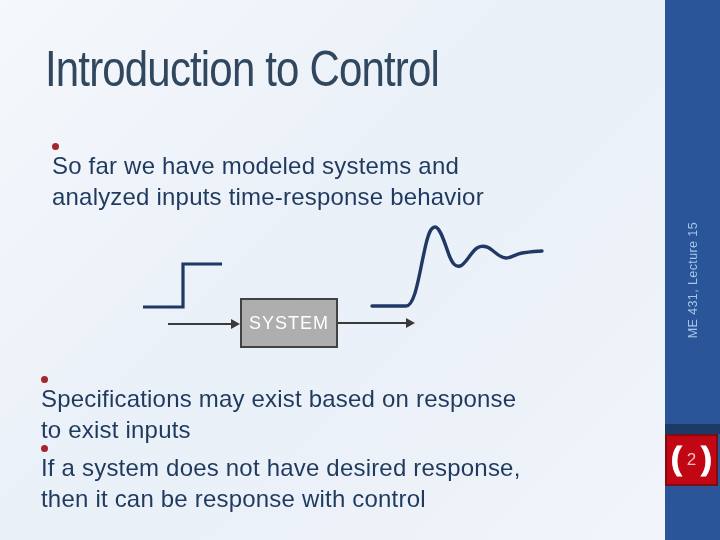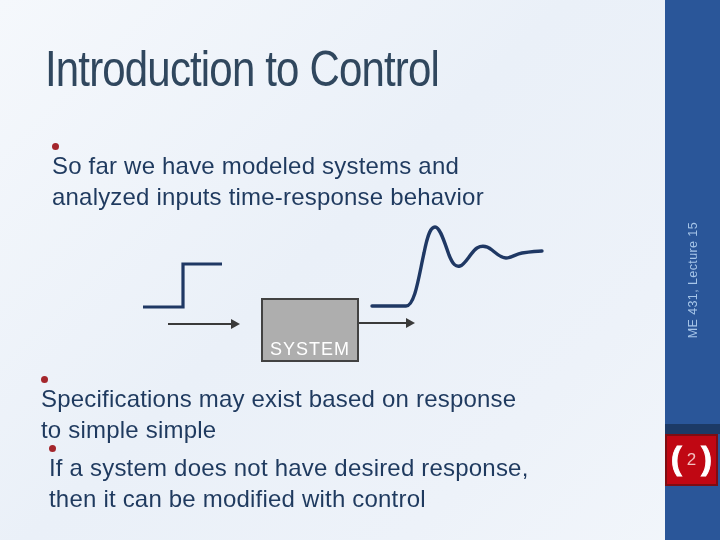--- a/index.html
+++ b/index.html
@@ -23,28 +23,28 @@
 
   
   .bullet { position: absolute; display: flex; flex-direction: column; }
   .bullet .dot {
     width: 7px; height: 7px; border-radius: 50%;
     background: #a4262c; margin-top: 12px; margin-right: 9px; flex: none;
   }
   .bullet .lines { color: #1f3a5f; font-size: 24px; line-height: 31px; letter-spacing: 0.2px; }
   .bullet-top { left: 52px; top: 131px; }
   .bullet-b1 { left: 41px; top: 364px; justify-content: space-between; }
-  .bullet-b2 { left: 49px; top: 433px; }
+  .bullet-b2 { left: 41px; top: 433px; }
 
   
   .diagram-svg { position: absolute; left: 140px; top: 215px; width: 410px; height: 135px; }
   .system-box {
-    position: absolute; left: 240px; top: 298px; width: 98px; height: 64px;
+    position: absolute; left: 240px; top: 298px; width: 98px; height: 50px;
     box-sizing: border-box; background: #aeaeae; border: 2px solid #424242;
-    display: flex; align-items: flex-end; justify-content: center; margin-left: 21px;
+    display: flex; align-items: center; justify-content: center;
   }
   .system-box span {
     color: #ffffff; font-size: 18px; font-weight: 300; letter-spacing: 1px;
   }
 
   
   .sidebar {
     position: absolute; left: 665px; top: 0; width: 55px; height: 540px;
     background: #2a5699;
   }
@@ -99,29 +99,29 @@
   </svg>
 
   <div class="system-box">
     <span>SYSTEM</span>
   </div>
 
   <div class="bullet bullet-b1">
     <span class="dot"></span>
     <div class="lines">
       <div>Specifications may exist based on response</div>
-      <div>to simple simple</div>
+      <div>to exist inputs</div>
     </div>
   </div>
 
   <div class="bullet bullet-b2">
     <span class="dot"></span>
     <div class="lines">
       <div>If a system does not have desired response,</div>
-      <div>then it can be modified with control</div>
+      <div>then it can be response with control</div>
     </div>
   </div>
 
   <div class="sidebar">
     <div class="sidebar-label-wrap">
       <span class="vtext">ME 431, Lecture 15</span>
     </div>
     <div class="dark-strip"></div>
     <div class="page-box">
       <span class="bracket">(</span>

